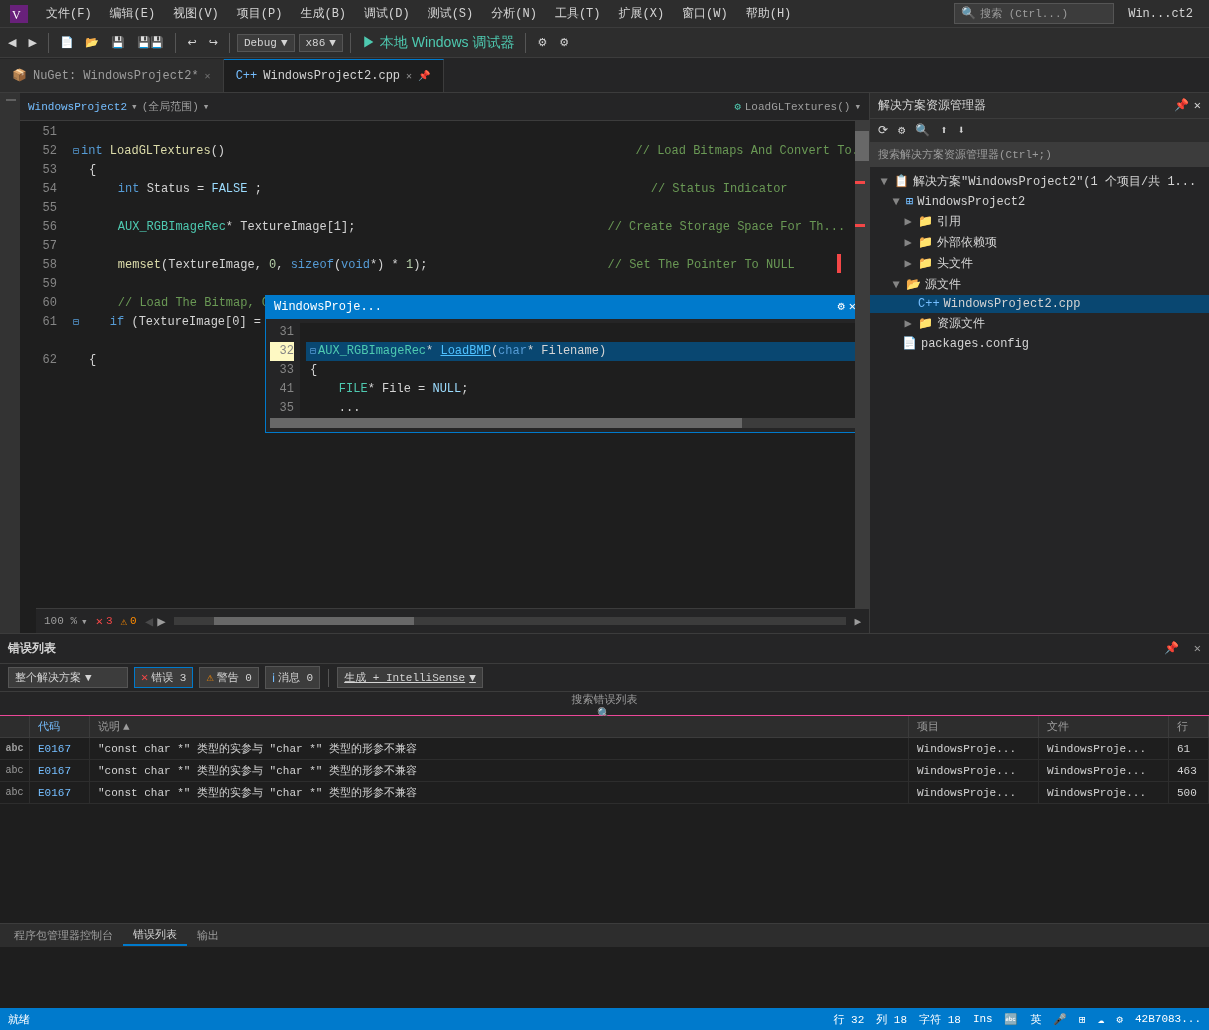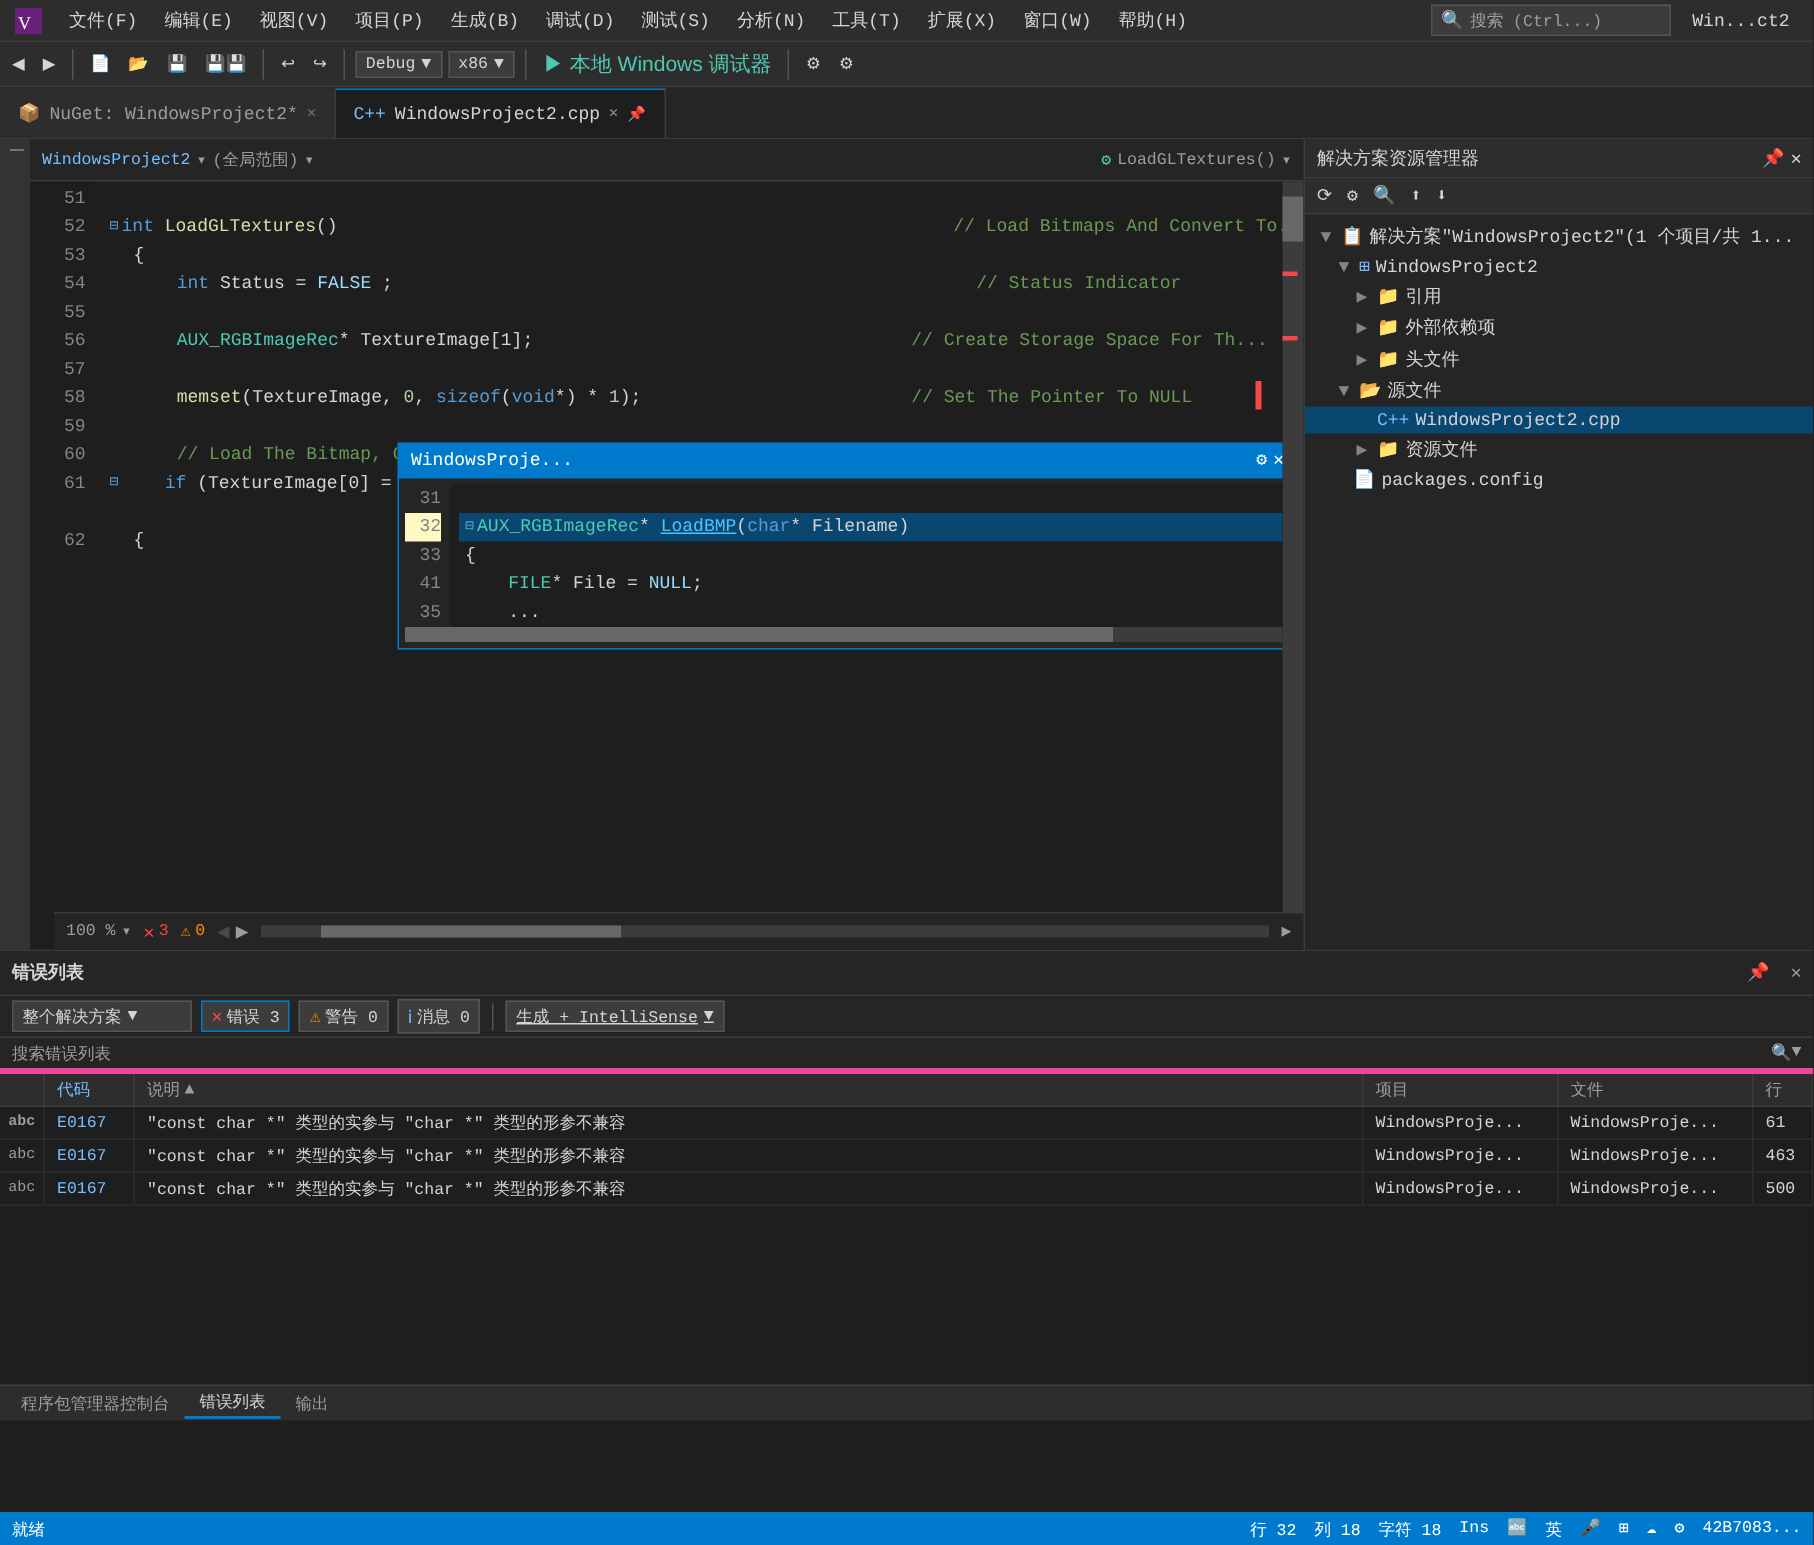--- a/index.html
+++ b/index.html
@@ -451,23 +451,24 @@
       align-items: center;
       gap: 4px;
       text-decoration: underline;
     }
     .error-list-search-bar {
       background: #252526;
       height: 24px;
       display: flex;
       align-items: center;
       padding: 0 8px;
-      border-bottom: 4px solid #ec4899;
+      border-bottom: 1px solid #ec4899;
       color: #9d9d9d;
       font-size: 11px;
+      flex-direction: column;
     }
     .error-table {
       flex: 1;
       overflow-y: auto;
     }
     .error-table-header {
       display: flex;
       background: #2d2d2d;
       border-bottom: 1px solid #3c3c3c;
       position: sticky;
@@ -833,20 +834,23 @@
         <span style="cursor:pointer;">✕</span>
       </div>
     </div>
     <div class="se-toolbar">
       <span style="cursor:pointer;padding:2px 4px;">⟳</span>
       <span style="cursor:pointer;padding:2px 4px;">⚙</span>
       <span style="cursor:pointer;padding:2px 4px;">🔍</span>
       <span style="cursor:pointer;padding:2px 4px;">⬆</span>
       <span style="cursor:pointer;padding:2px 4px;">⬇</span>
     </div>
+    <div class="se-search">
+      <span style="color:#9d9d9d;">搜索解决方案资源管理器(Ctrl+;)</span>
+    </div>
     <div class="se-tree">
 
       <div class="tree-item">
         <span class="tree-indent" style="width:4px;"></span>
         <span class="tree-arrow">▼</span>
         <span class="tree-icon solution-icon">📋</span>
         <span class="tree-label">解决方案"WindowsProject2"(1 个项目/共 1...</span>
       </div>
 
       <div class="tree-item">

